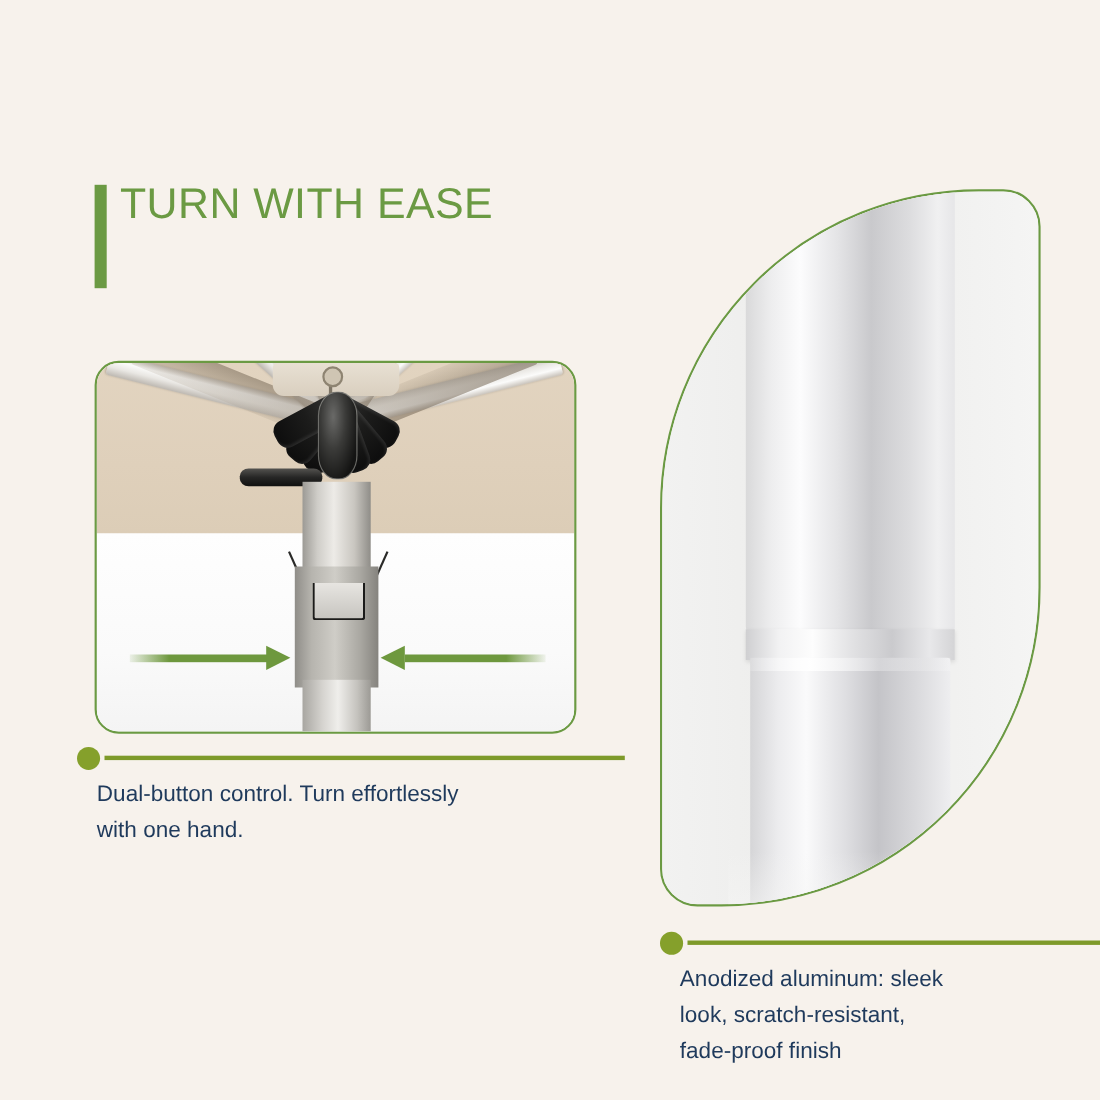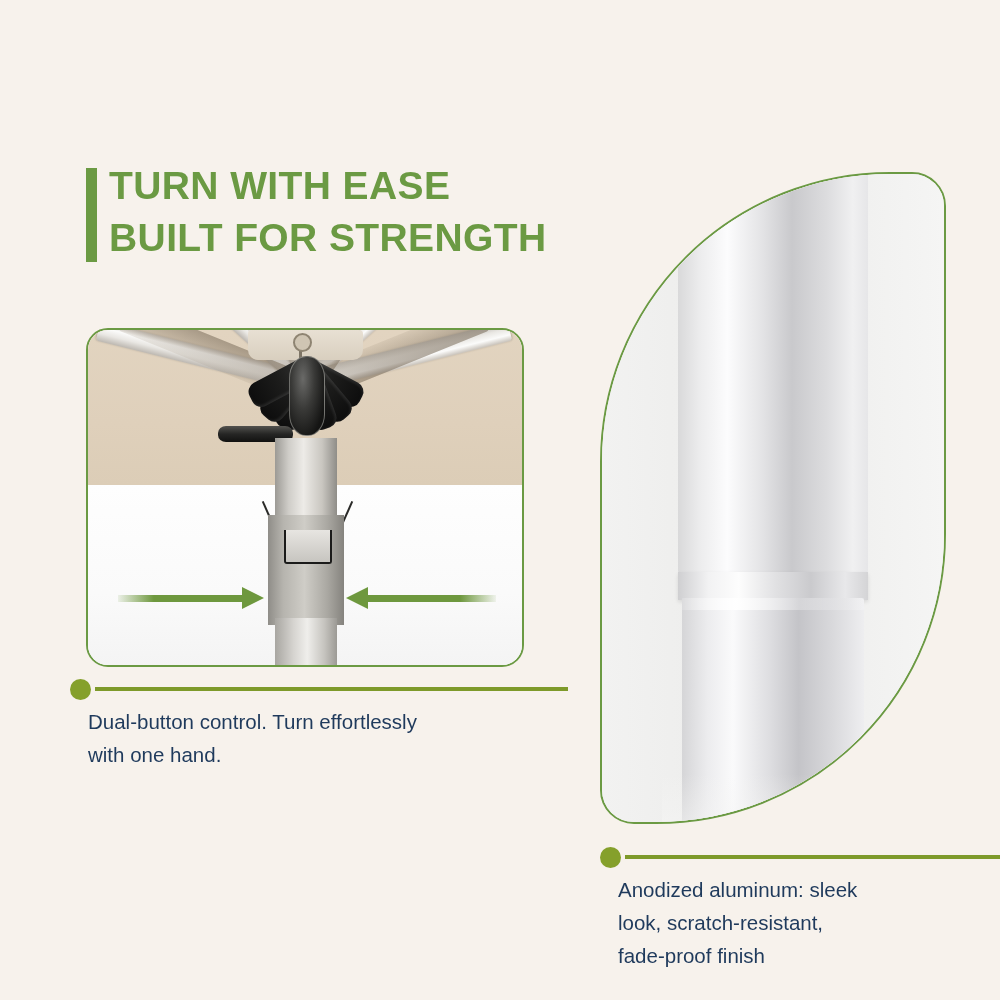--- a/index.html
+++ b/index.html
@@ -38,21 +38,21 @@
     background: #6B9A43;
   }
   .headline-lines {
     position: absolute;
     left: 23px;
     top: 0px;
     width: 540px;
   }
   .headline-line {
     font-size: 39px;
-    font-weight: bold;
+    font-weight: normal;
     letter-spacing: 0.4px;
     line-height: 52px;
     color: #6B9A43;
     white-space: nowrap;
   }
 
   
   .left-card {
     position: absolute;
     left: 86px;
@@ -377,21 +377,20 @@
 </style>
 </head>
 <body>
 
 <div class="page">
 
   <div class="headline-block">
     <div class="headline-bar"></div>
     <div class="headline-lines">
       <div class="headline-line">TURN WITH EASE</div>
-      <div class="headline-line">BUILT FOR STRENGTH</div>
     </div>
   </div>
 
   <div class="left-card">
     <div class="lc-inner">
       <div class="canopy"></div>
       <div class="canopy-floor"></div>
 
       <div class="rib rib-a" style="left:206px;top:52px;width:20px;height:212px;transform:rotate(104deg);"></div>
       <div class="rib rib-a" style="left:207px;top:52px;width:18px;height:190px;transform:rotate(132deg);"></div>

